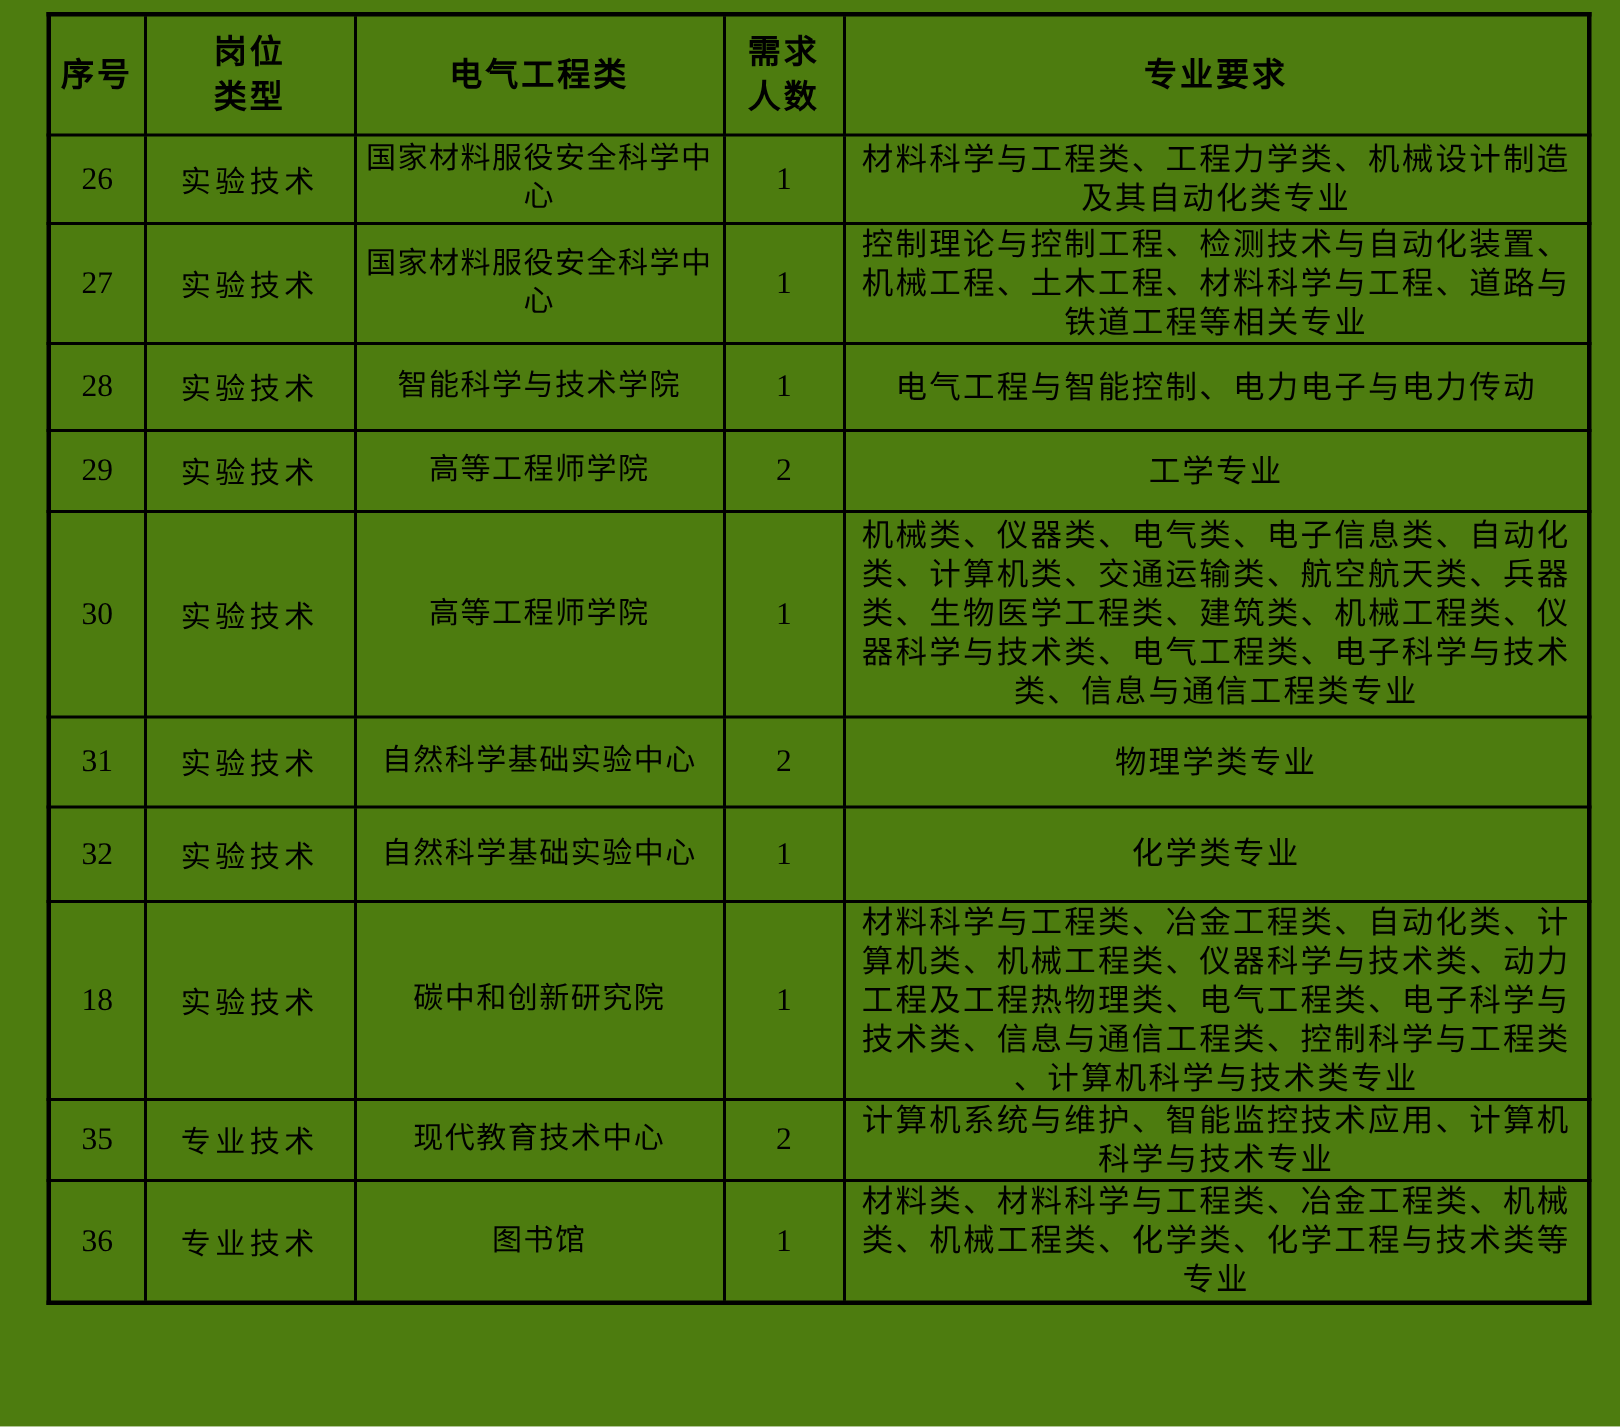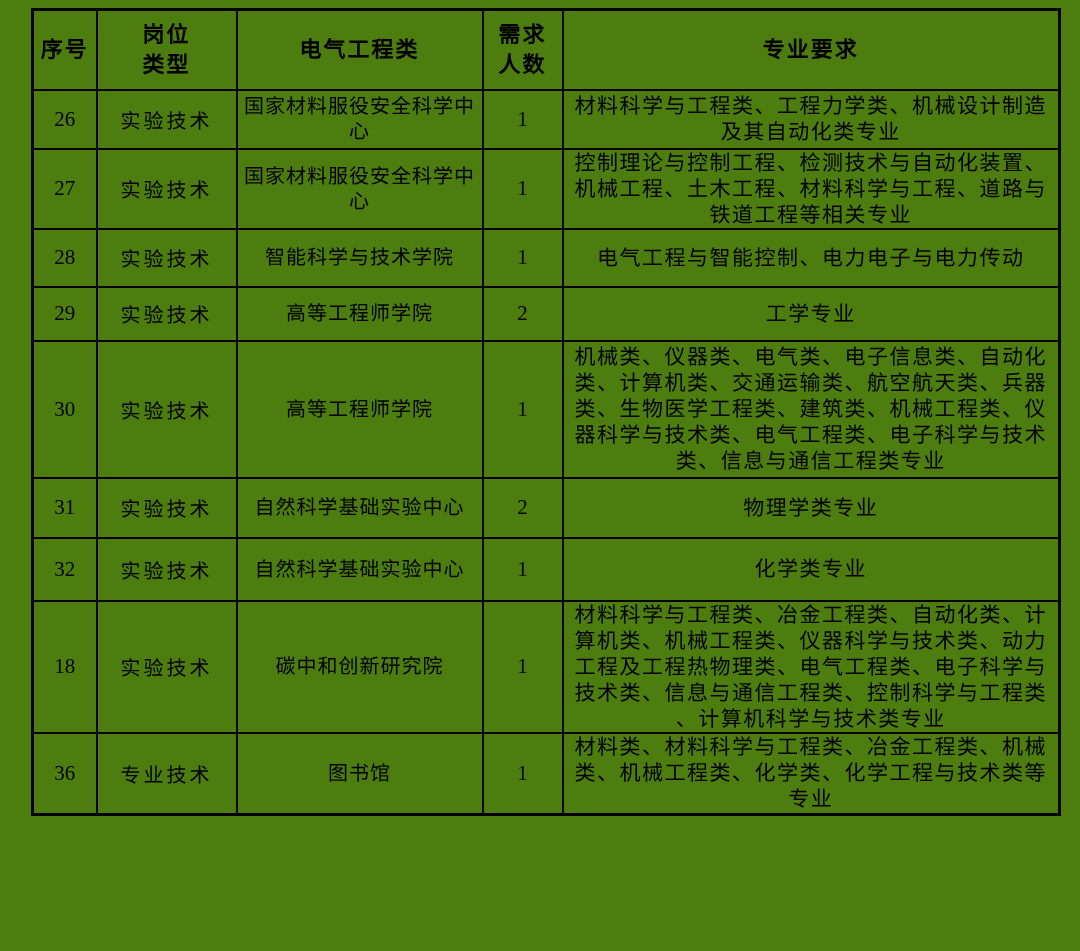--- a/index.html
+++ b/index.html
@@ -141,20 +141,27 @@
         <td class="c-count">1</td>
         <td class="c-major">化学类专业</td>
       </tr>
       <tr style="height:132px;">
         <td class="c-no">18</td>
         <td class="c-type">实验技术</td>
         <td class="c-emp">碳中和创新研究院</td>
         <td class="c-count">1</td>
         <td class="c-major">材料科学与工程类、冶金工程类、自动化类、计算机类、机械工程类、仪器科学与技术类、动力工程及工程热物理类、电气工程类、电子科学与技术类、信息与通信工程类、控制科学与工程类、计算机科学与技术类专业</td>
       </tr>
+      <tr style="height:51px;">
+        <td class="c-no">35</td>
+        <td class="c-type">专业技术</td>
+        <td class="c-emp">现代教育技术中心</td>
+        <td class="c-count">2</td>
+        <td class="c-major">计算机系统与维护、智能监控技术应用、计算机科学与技术专业</td>
+      </tr>
       <tr style="height:82px;">
         <td class="c-no">36</td>
         <td class="c-type">专业技术</td>
         <td class="c-emp">图书馆</td>
         <td class="c-count">1</td>
         <td class="c-major">材料类、材料科学与工程类、冶金工程类、机械类、机械工程类、化学类、化学工程与技术类等专业</td>
       </tr>
     </tbody>
   </table>
 </div>

